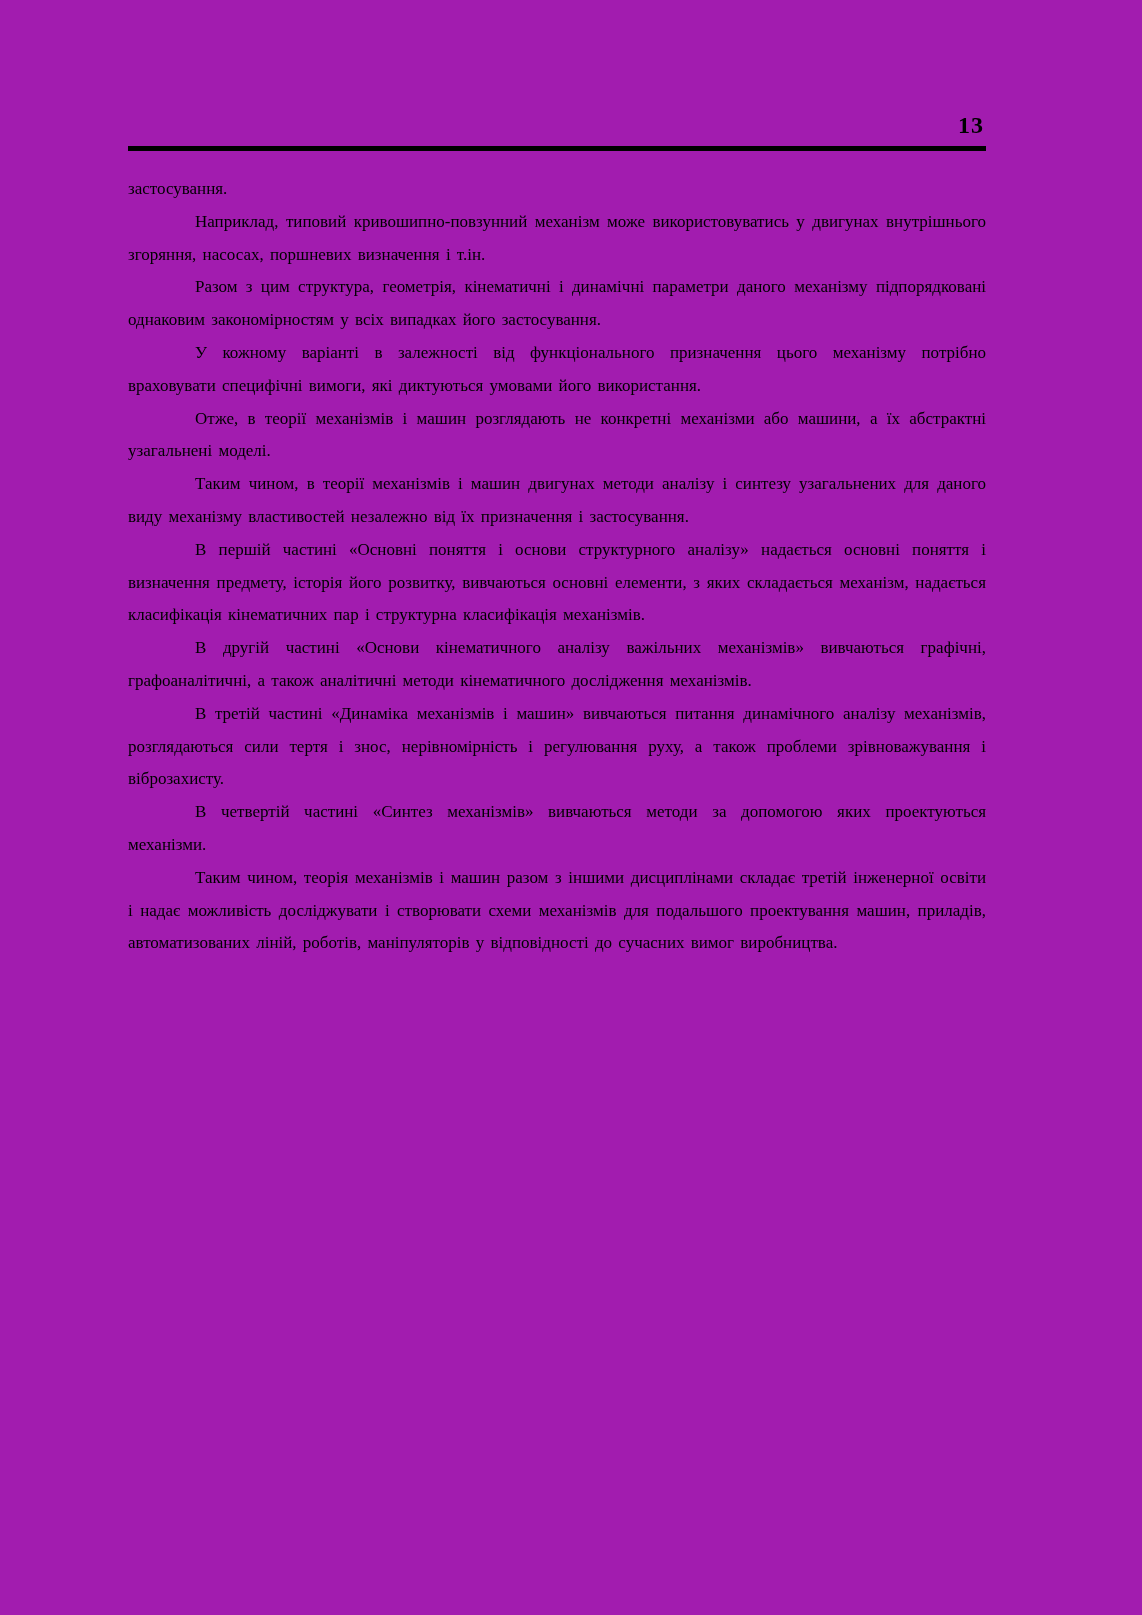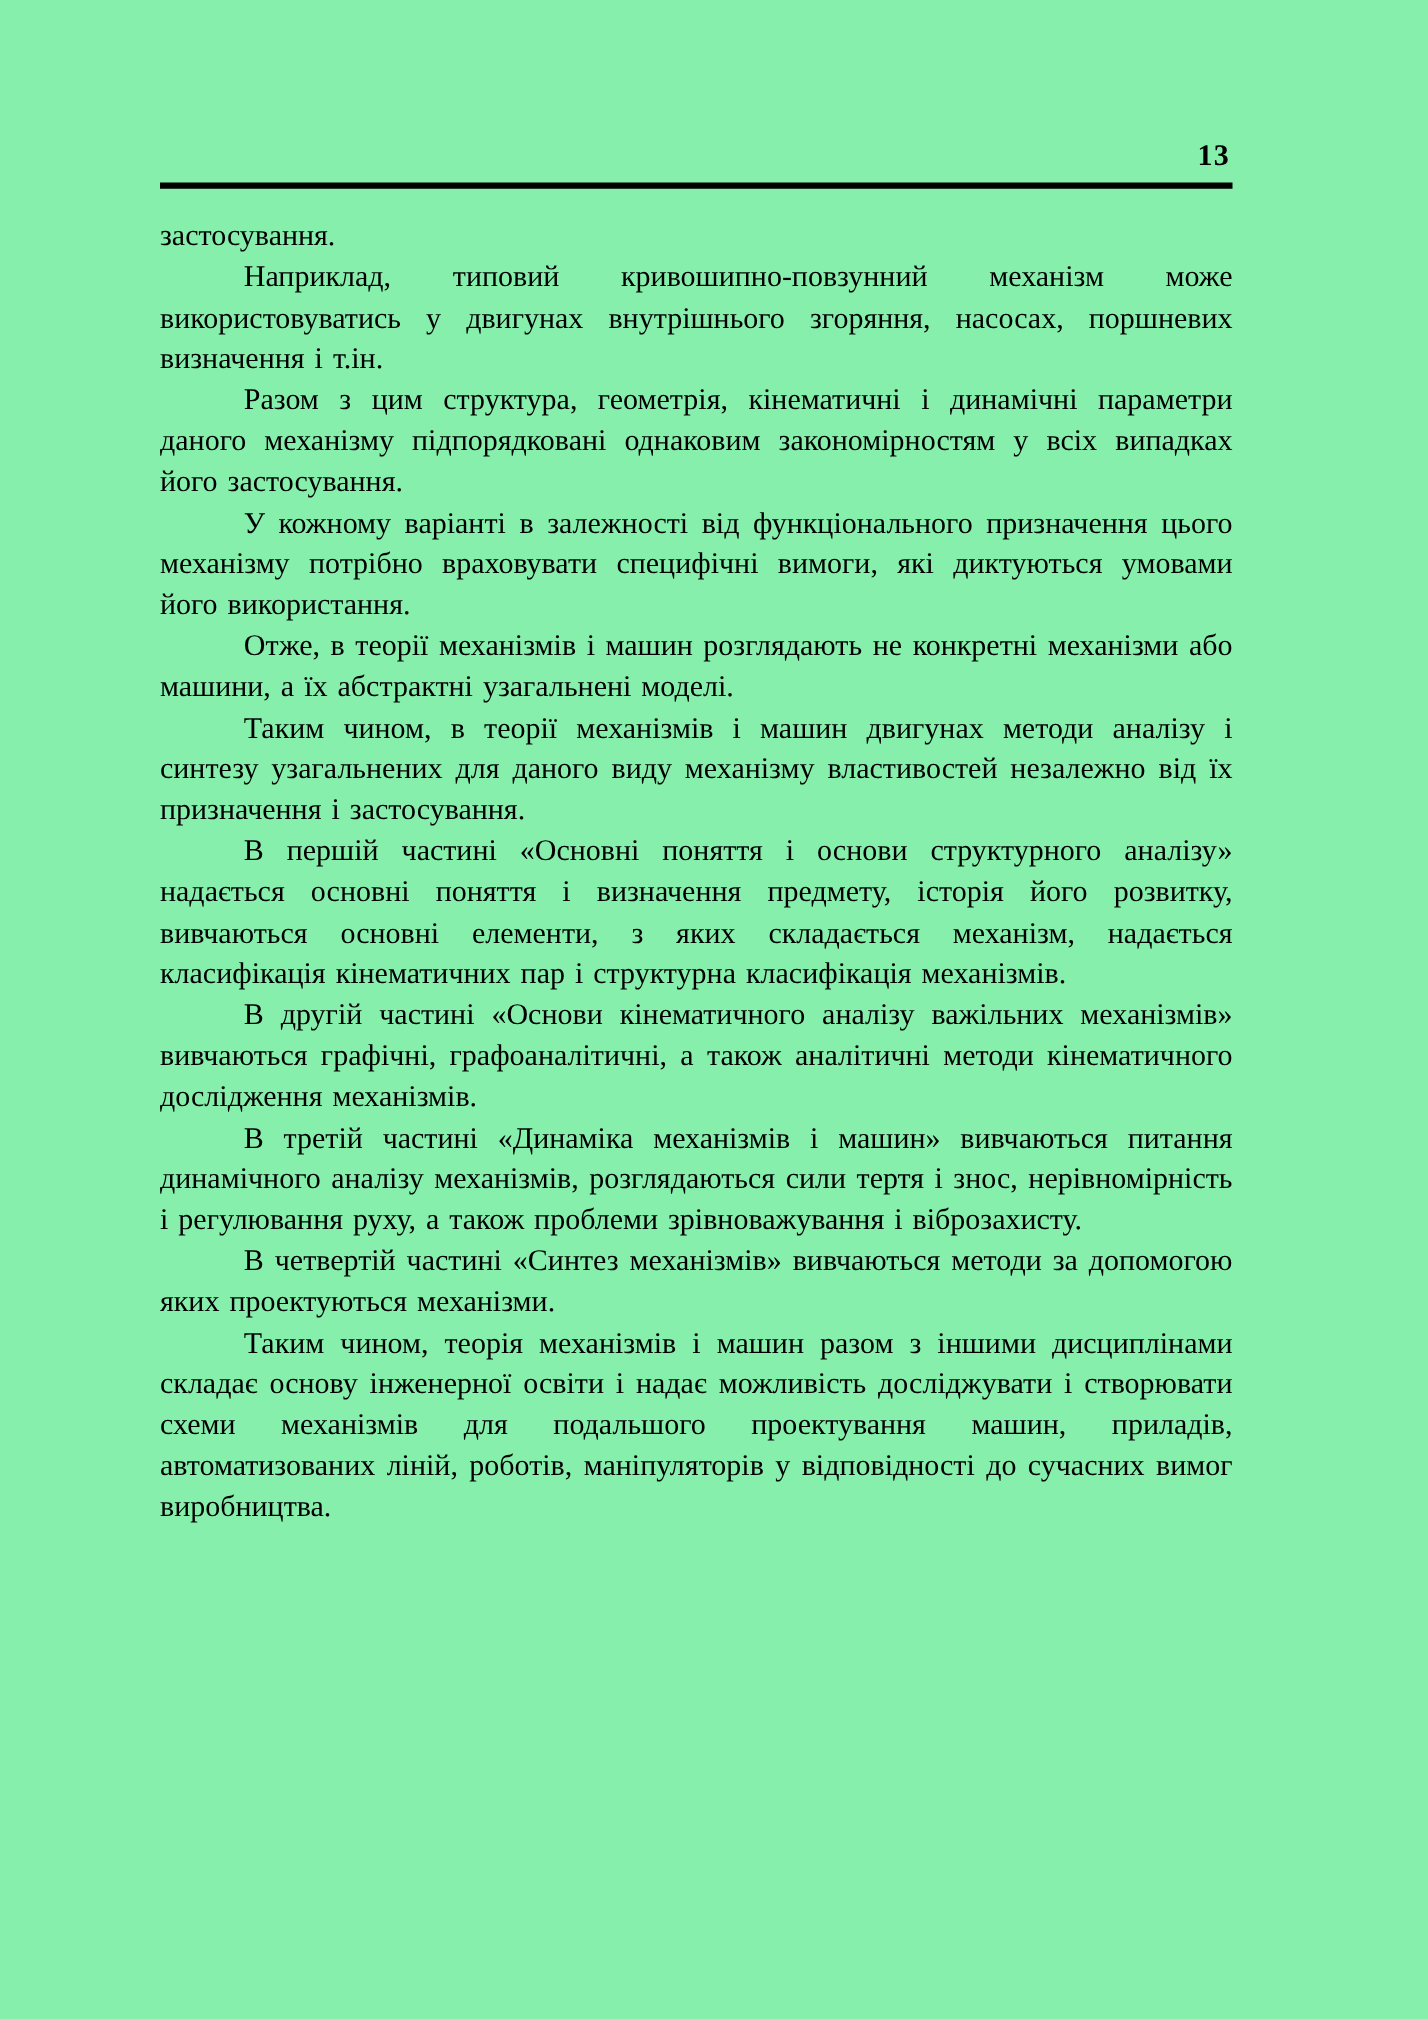--- a/index.html
+++ b/index.html
@@ -4,21 +4,21 @@
 <style>
   html, body {
     margin: 0;
     padding: 0;
     background: #ffffff;
   }
   .page {
     position: relative;
     width: 1142px;
     height: 1615px;
-    background: #86efac;
+    background: #a21caf;
     box-sizing: border-box;
     font-family: "Liberation Serif", "DejaVu Serif", serif;
     color: #000000;
     overflow: hidden;
   }
   .page-inner {
     position: absolute;
     left: 128px;
     top: 110px;
     width: 858px;
@@ -36,21 +36,21 @@
   }
   .header-rule {
     width: 100%;
     height: 5px;
     background: #000000;
     margin-top: 6px;
     border: none;
   }
   .body-text {
     margin-top: 22px;
-    font-size: 24px;
+    font-size: 17px;
     line-height: 32.8px;
     text-align: justify;
   }
   .body-text p {
     margin: 0;
     padding: 0;
     text-indent: 67px;
     word-spacing: 2px;
   }
   .body-text p.no-indent {
@@ -72,17 +72,17 @@
       <p class="no-indent">застосування.</p>
       <p>Наприклад, типовий кривошипно-повзунний механізм може використовуватись у двигунах внутрішнього згоряння, насосах, поршневих визначення і т.ін.</p>
       <p>Разом з цим структура, геометрія, кінематичні і динамічні параметри даного механізму підпорядковані однаковим закономірностям у всіх випадках його застосування.</p>
       <p>У кожному варіанті в залежності від функціонального призначення цього механізму потрібно враховувати специфічні вимоги, які диктуються умовами його використання.</p>
       <p>Отже, в теорії механізмів і машин розглядають не конкретні механізми або машини, а їх абстрактні узагальнені моделі.</p>
       <p>Таким чином, в теорії механізмів і машин двигунах методи аналізу і синтезу узагальнених для даного виду механізму властивостей незалежно від їх призначення і застосування.</p>
       <p>В першій частині «Основні поняття і основи структурного аналізу» надається основні поняття і визначення предмету, історія його розвитку, вивчаються основні елементи, з яких складається механізм, надається класифікація кінематичних пар і структурна класифікація механізмів.</p>
       <p>В другій частині «Основи кінематичного аналізу важільних механізмів» вивчаються графічні, графоаналітичні, а також аналітичні методи кінематичного дослідження механізмів.</p>
       <p>В третій частині «Динаміка механізмів і машин» вивчаються питання динамічного аналізу механізмів, розглядаються сили тертя і знос, нерівномірність і регулювання руху, а також проблеми зрівноважування і віброзахисту.</p>
       <p>В четвертій частині «Синтез механізмів» вивчаються методи за допомогою яких проектуються механізми.</p>
-      <p>Таким чином, теорія механізмів і машин разом з іншими дисциплінами складає основу інженерної освіти і надає можливість досліджувати і створювати схеми механізмів для подальшого проектування машин, приладів, автоматизованих ліній, роботів, маніпуляторів у відповідності до сучасних вимог виробництва.</p>
+      <p>Таким чином, теорія механізмів і машин разом з іншими дисциплінами складає третій інженерної освіти і надає можливість досліджувати і створювати схеми механізмів для подальшого проектування машин, приладів, автоматизованих ліній, роботів, маніпуляторів у відповідності до сучасних вимог виробництва.</p>
     </div>
 
   </div>
 </div>
 
 </body></html>

